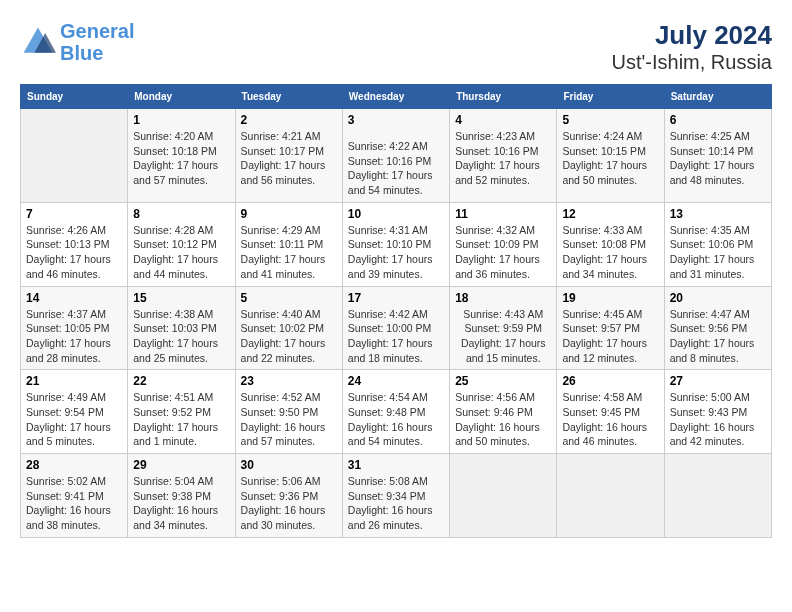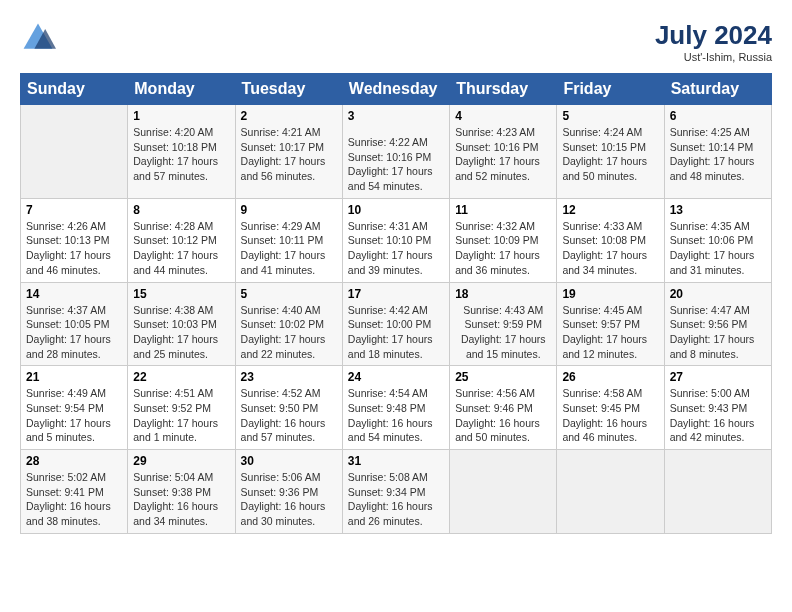--- a/index.html
+++ b/index.html
@@ -36,34 +36,34 @@
     }
     .title-block {
       text-align: right;
     }
     .title-block .month-year {
       font-size: 26px;
       font-weight: bold;
       color: #1a3a6b;
     }
     .title-block .location {
-      font-size: 11px;
+      font-size: 20px;
       color: #333;
     }
     table {
       width: 100%;
       border-collapse: collapse;
       font-size: 11px;
     }
     thead tr th {
       background: #2e5fa3;
       color: #fff;
       text-align: left;
       padding: 6px 6px;
-      font-size: 16px;
+      font-size: 10px;
       font-weight: bold;
       border: 1px solid #2e5fa3;
     }
     tbody tr td {
       border: 1px solid #ccc;
       vertical-align: top;
       padding: 4px 5px;
       min-height: 80px;
       width: calc(100% / 7);
     }
@@ -90,20 +90,24 @@
   </style>
 </head>
 <body>
 
 <div class="header">
   <div class="logo">
     <svg class="logo-icon" viewBox="0 0 40 40">
       <polygon points="20,4 36,32 4,32" fill="#4a90d9" opacity="0.85"></polygon>
       <polygon points="28,10 40,32 16,32" fill="#1a3a6b" opacity="0.7"></polygon>
     </svg>
+    <div class="logo-text">
+      <div><span>General</span></div>
+      <div><span style="color:#4a90d9">Blue</span></div>
+    </div>
   </div>
   <div class="title-block">
     <div class="month-year">July 2024</div>
     <div class="location">Ust'-Ishim, Russia</div>
   </div>
 </div>
 
 <table>
   <thead>
     <tr>

